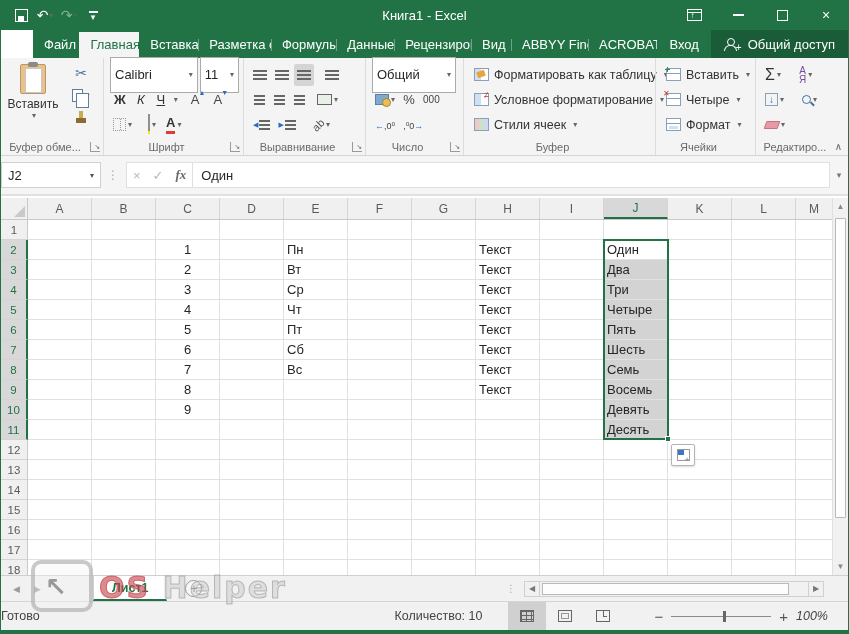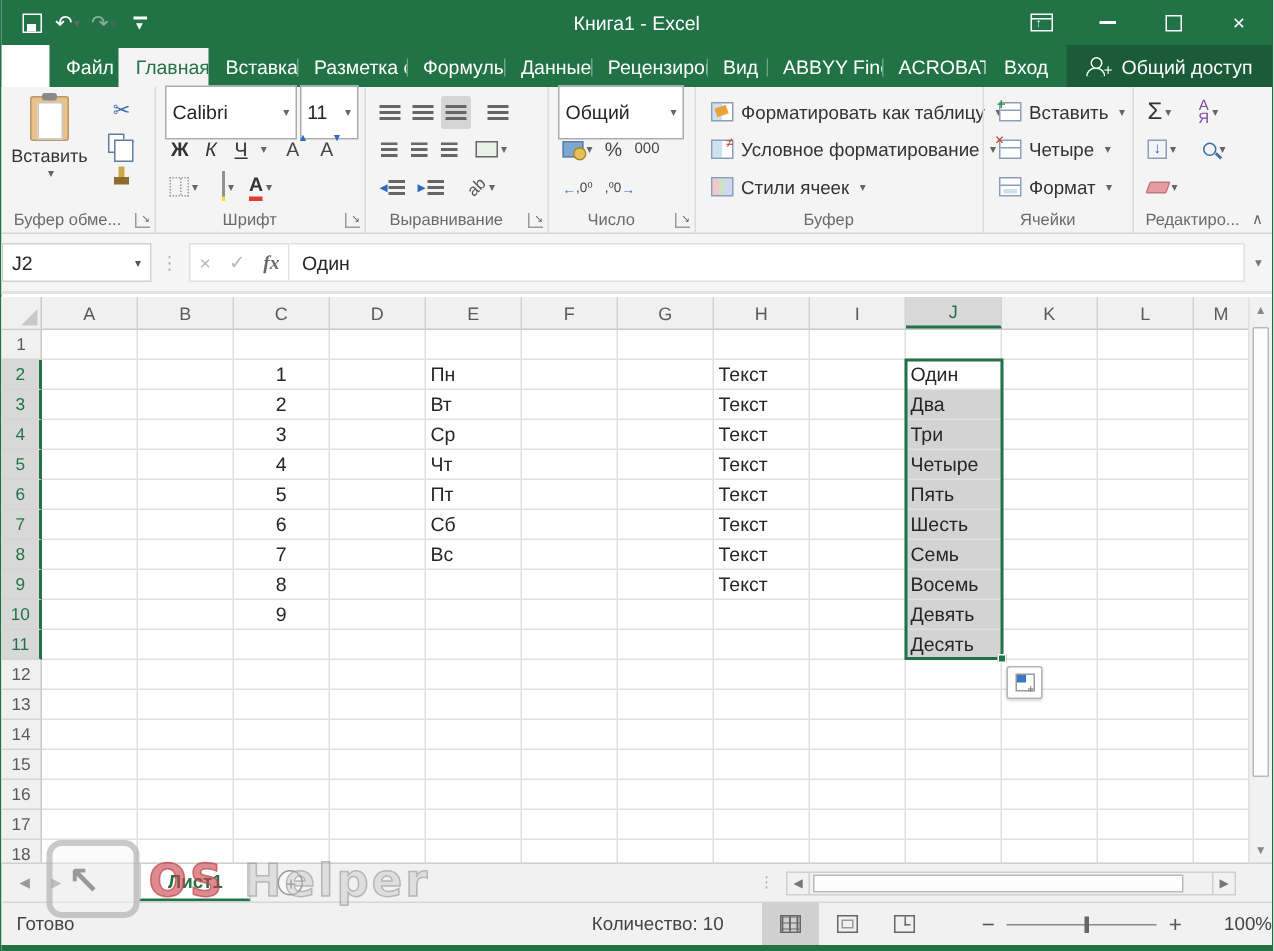--- a/index.html
+++ b/index.html
@@ -156,35 +156,35 @@
   .sheettab { height:100%; background:#fff; border-right:1px solid #cfcfcf; border-left:1px solid #cfcfcf; border-bottom:2px solid #217346; display:flex; align-items:center; padding:0 18px; color:#217346; font-weight:bold; font-size:12.5px; margin-left:28px; }
   .addsheet { width:17px; height:17px; border:1px solid #9a9a9a; border-radius:50%; color:#777; display:flex; align-items:center; justify-content:center; font-size:12px; margin-left:18px; background:#f7f7f7; }
   .hs-dots { margin-left:auto; color:#aaa; font-size:10px; letter-spacing:0; padding:0 8px; }
   .hscroll { display:flex; align-items:center; width:300px; margin-right:24px; }
   .hs-arrow { width:16px; height:16px; background:#f1f1f1; border:1px solid #d0d0d0; color:#777; font-size:8px; display:flex; align-items:center; justify-content:center; }
   .hs-track { flex:1; height:16px; background:#f1f1f1; border:1px solid #d0d0d0; border-left:none; border-right:none; position:relative; }
   .hs-thumb { position:absolute; left:2px; top:1px; bottom:1px; width:92%; background:#fdfdfd; border:1px solid #b9b9b9; }
 
   
   .statusbar { position:absolute; left:0; top:601px; right:0; height:29px; background:#f1f1f1; border-top:1px solid #d5d5d5; display:flex; align-items:center; font-size:12.5px; color:#444; }
-  .status-left { padding-left:10px; }
+  .status-left { }
   .status-right { margin-left:auto; display:flex; align-items:center; gap:0; }
   .count-label { margin-right:26px; }
   .viewbtn { width:38px; height:29px; display:flex; align-items:center; justify-content:center; }
   .viewbtn.sel { background:#d0d0d0; }
   .vb-grid { width:14px; height:12px; border:1px solid #666; background:linear-gradient(#666 1px,transparent 1px),linear-gradient(90deg,#666 1px,transparent 1px); background-size:5px 4px; }
   .vb-page { width:14px; height:12px; border:1px solid #666; position:relative; }
   .vb-page::after { content:""; position:absolute; inset:2px; border:1px solid #999; }
   .vb-break { width:14px; height:12px; border:1px solid #666; position:relative; }
   .vb-break::after { content:""; position:absolute; left:6px; top:0; bottom:4px; border-left:1px solid #666; border-bottom:1px solid #666; right:2px; }
   .zoomctl { display:flex; align-items:center; margin-left:24px; }
   .zoom-minus,.zoom-plus { font-size:15px; color:#555; padding:0 8px; }
   .zoom-track { width:100px; height:1px; background:#8a8a8a; position:relative; }
   .zoom-thumb { position:absolute; left:52%; top:-5px; width:3px; height:11px; background:#666; }
-  .zoom-pct { width:52px; text-align:right; }
+  .zoom-pct { width:52px; text-align:left;font-style:italic; }
 
   
   .bottomstrip { position:absolute; left:0; bottom:0; right:0; height:4px; background:#217346; }
 
   
   .watermark { position:absolute; left:26px; top:558px; width:300px; height:60px; pointer-events:none; z-index:5; }
   .wm-box { position:absolute; left:4px; top:2px; width:62px; height:52px; border:4px solid rgba(160,160,160,.55); border-radius:10px; background:rgba(245,245,245,.4); }
   .wm-arrow { position:absolute; left:10px; top:8px; font-size:26px; color:rgba(130,130,130,.8); font-weight:bold; }
   .wm-text { position:absolute; left:72px; top:12px; font-size:30px; font-weight:bold; letter-spacing:2px; font-family:"DejaVu Sans",sans-serif; }
   .wm-os { color:rgba(196,62,72,.6); -webkit-text-stroke:1px rgba(196,62,72,.7); }

